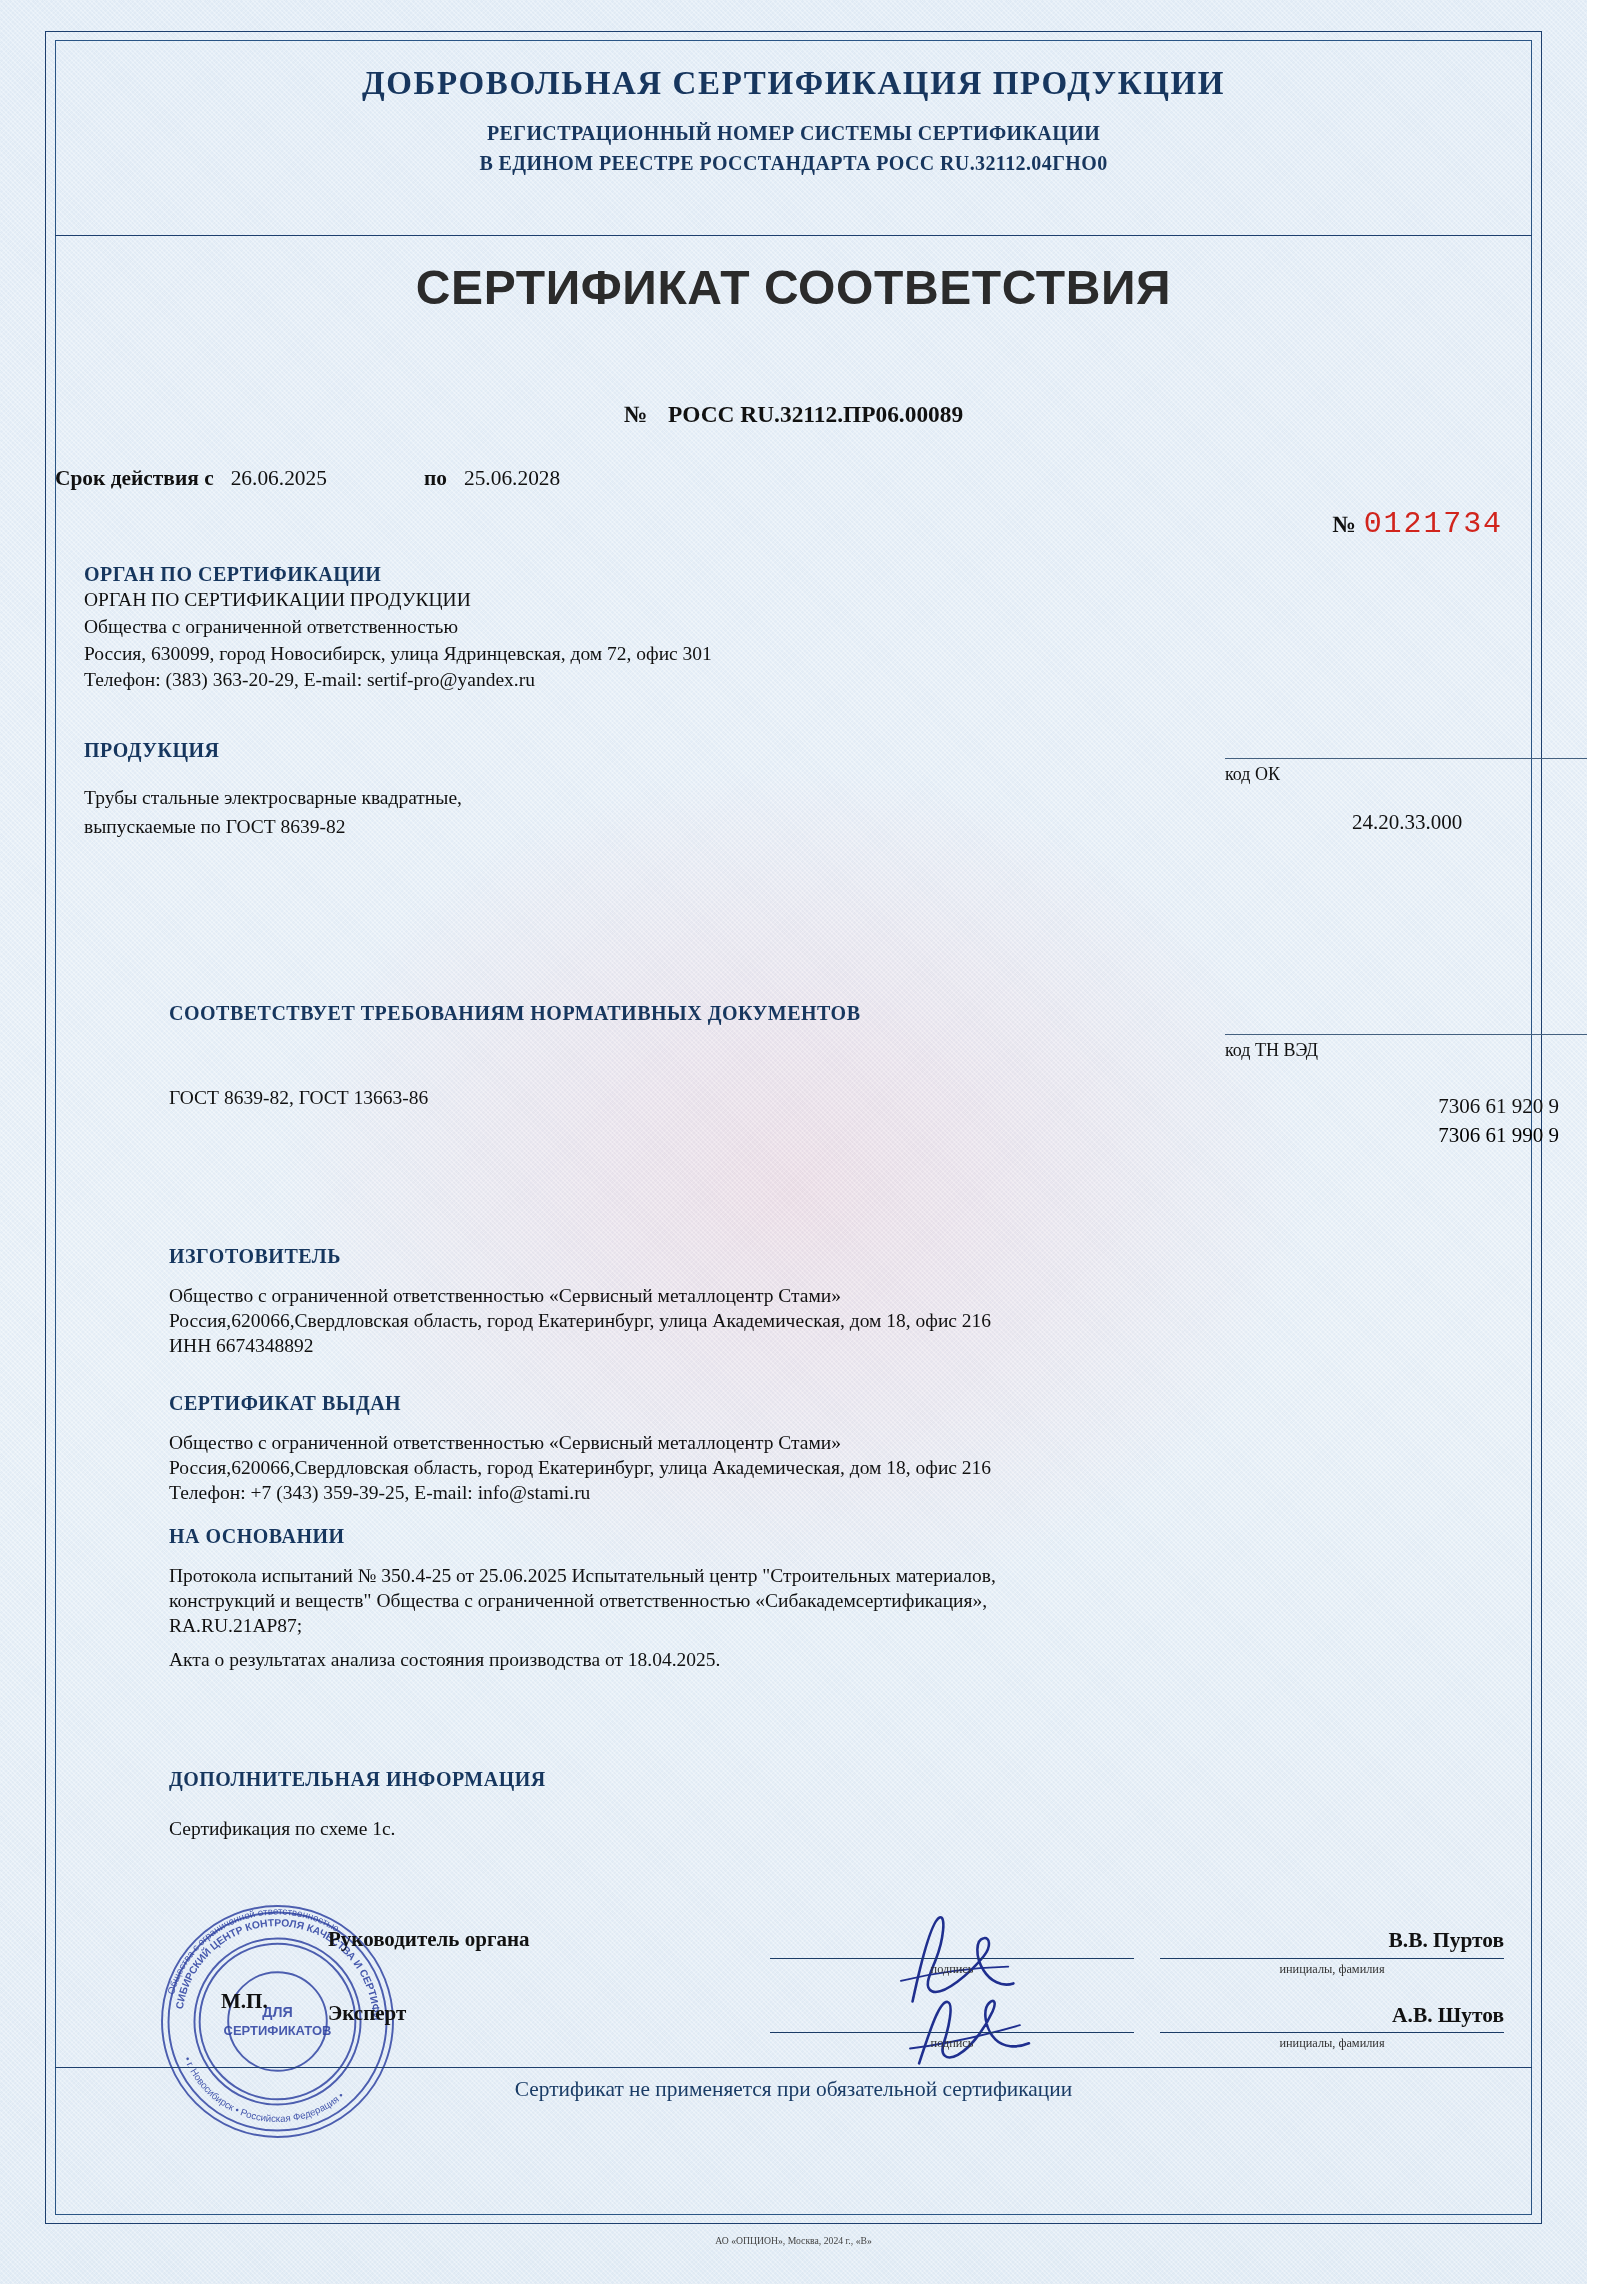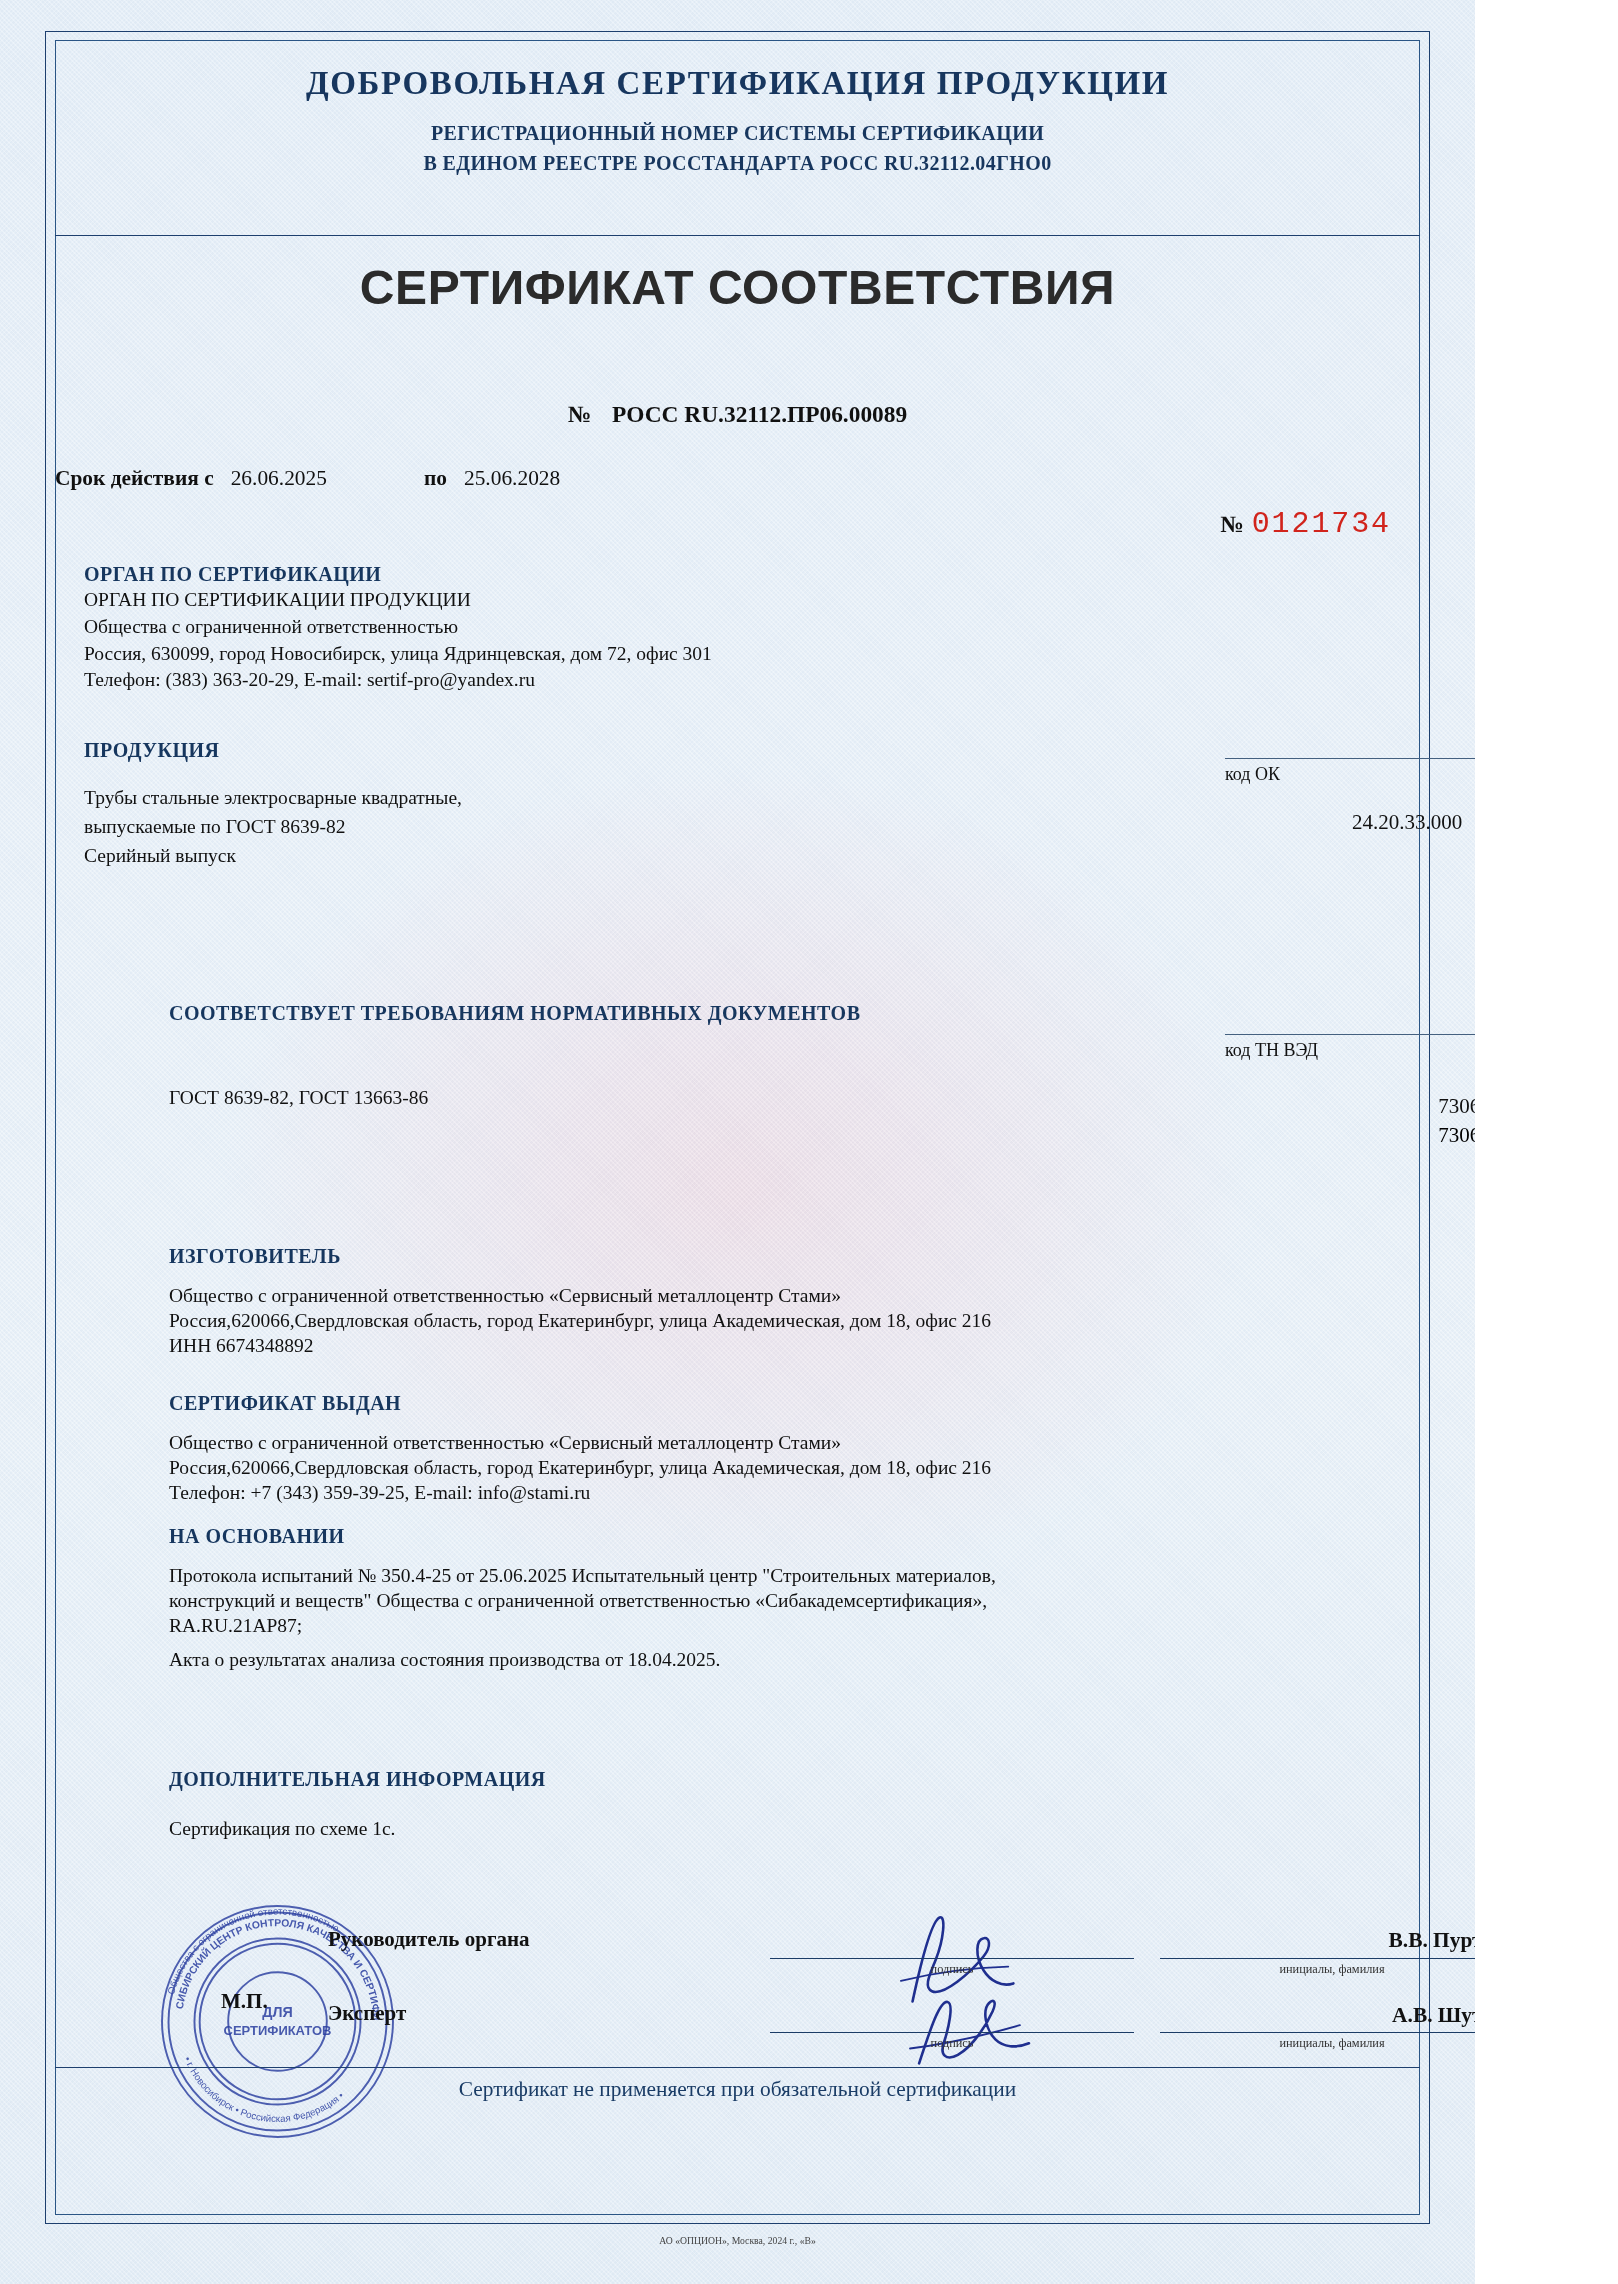--- a/index.html
+++ b/index.html
@@ -5,21 +5,21 @@
   html, body {
     margin: 0;
     padding: 0;
     background: #ffffff;
   }
   body {
     font-family: "Liberation Serif", serif;
   }
   .page {
     position: relative;
-    width: 1475px;
+    width: 1587px;
     height: 2284px;
     background:
       radial-gradient(ellipse 715px 585px at 50% 52%, rgba(240,205,215,0.55) 0%, rgba(240,210,220,0.25) 45%, rgba(225,235,245,0.0) 72%),
       linear-gradient(180deg, #e4eef7 0%, #e8f0f8 30%, #e9f1f8 60%, #e3edf6 100%);
     box-sizing: border-box;
     overflow: hidden;
   }
   
   .page:before {
     content: "";
@@ -279,21 +279,20 @@
       <div class="txt ln">Россия, 630099, город Новосибирск, улица Ядринцевская, дом 72, офис 301</div>
       <div class="txt ln">Телефон:  (383) 363-20-29, E-mail: sertif-pro@yandex.ru</div>
     </div>
 
     <div class="blk prod-label">
       <div class="sec-label">ПРОДУКЦИЯ</div>
     </div>
     <div class="blk prod">
       <div class="txt ln">Трубы стальные электросварные квадратные,</div>
       <div class="txt ln">выпускаемые по  ГОСТ 8639-82</div>
-      <div class="txt ln">Серийный выпуск</div>
     </div>
 
     <div class="code-ok">
       <div class="code-cap">код ОК</div>
       <div class="code-val">24.20.33.000</div>
     </div>
 
     <div class="blk norm-label">
       <div class="sec-label">СООТВЕТСТВУЕТ ТРЕБОВАНИЯМ НОРМАТИВНЫХ ДОКУМЕНТОВ</div>
     </div>

